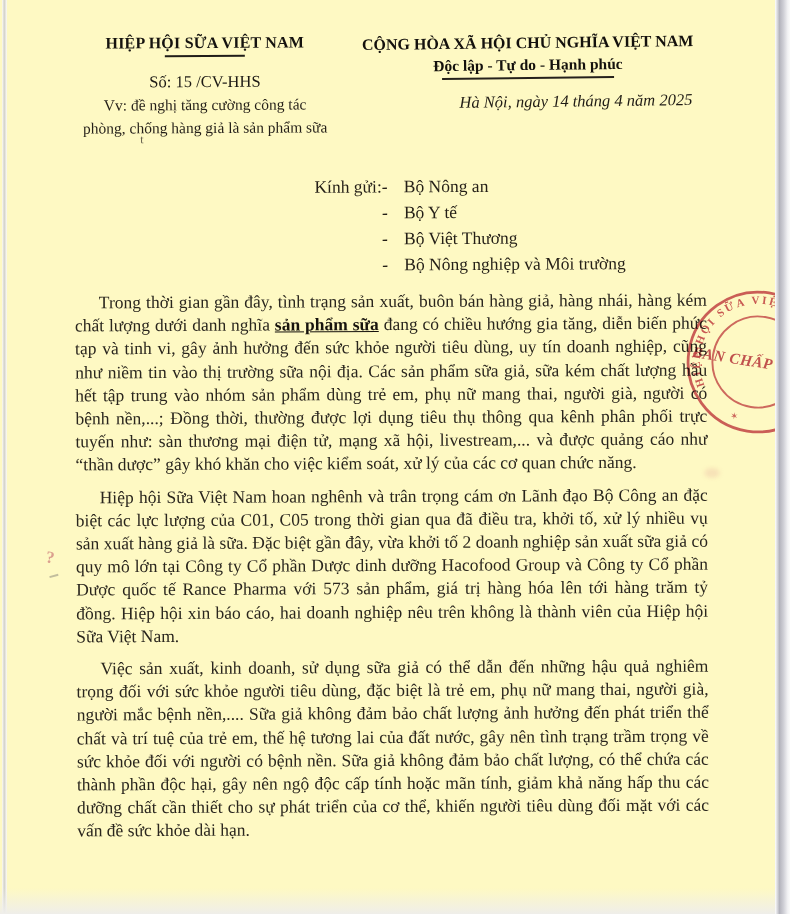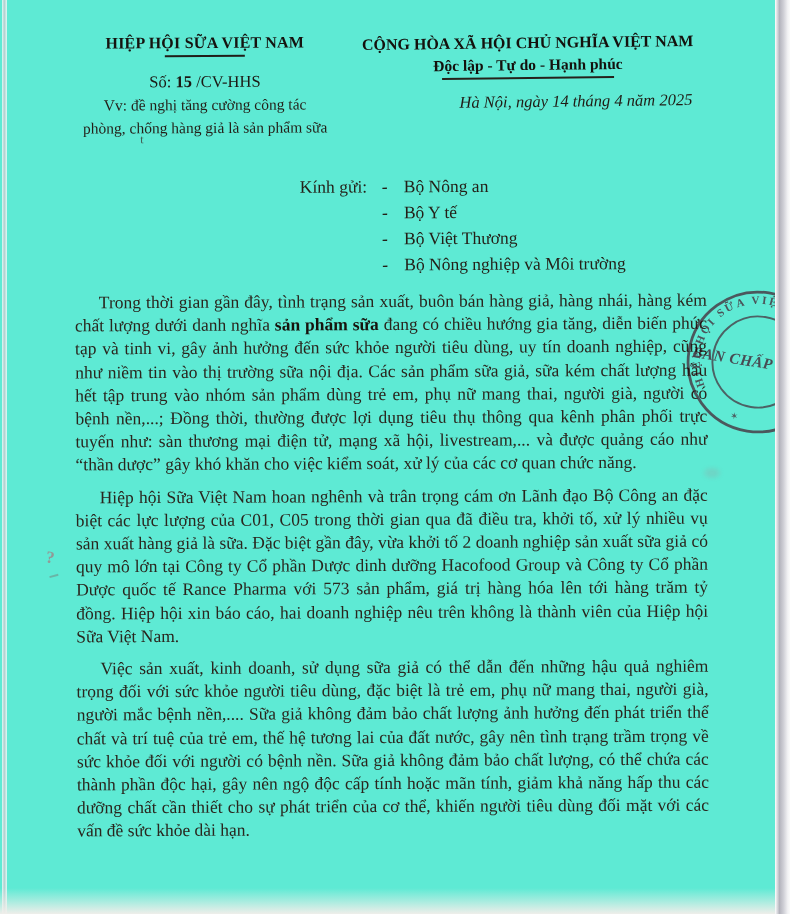--- a/index.html
+++ b/index.html
@@ -2,58 +2,58 @@
 <html><head>
 <meta charset="utf-8">
 <style>
   html,body{margin:0;padding:0;}
   body{
     width:790px;height:914px;position:relative;overflow:hidden;
     background:#ffffff;
     font-family:"Liberation Serif","DejaVu Serif",serif;
     color:#29261f;
   }
-  .page{position:absolute;inset:0;background:#5eead4;}
+  .page{position:absolute;inset:0;background:#fef9c3;}
   
   .edge-left{position:absolute;left:2px;top:0;width:5px;height:100%;
     background:linear-gradient(to right,#ffffff,#c7c7cd 45%,#ffffff);opacity:.8;}
   .edge-right{position:absolute;left:775px;top:0;width:15px;height:100%;
     background:linear-gradient(to right,#ffffff 0%,#b4b4bd 30%,#cdcdd4 55%,#f2f2f4 85%,#fafafa 100%);}
   .bottom-shade{position:absolute;left:0;bottom:0;width:776px;height:26px;
     background:linear-gradient(to bottom,rgba(240,239,236,0),#efeeea);}
   
   .org-block{position:absolute;left:64px;top:34px;width:282px;text-align:center;
     transform:rotate(-0.3deg);}
   .org-name{font-weight:bold;font-size:16px;letter-spacing:.2px;color:#15130f;white-space:nowrap;}
   .org-underline{width:80px;height:2px;background:#201d18;margin:3px auto 0 auto;}
   .doc-number{margin-top:15px;font-size:16.5px;color:#1c1914;white-space:nowrap;}
-  .doc-number b{font-weight:bold;}
+  .doc-number b{font-weight:normal;}
   .subject{font-size:15.5px;line-height:21px;color:#241f18;margin-top:2px;}
   .stray-mark{position:absolute;left:76px;top:98px;font-size:12px;color:#3a342c;opacity:.8;}
   .national-block{position:absolute;left:352px;top:34px;width:352px;text-align:center;
     transform:rotate(-0.7deg);}
   .national-title{font-weight:bold;font-size:16px;color:#14110d;white-space:nowrap;}
   .motto{font-weight:bold;font-size:15.5px;color:#14110d;margin-top:4px;}
   .motto-underline{width:172px;height:2px;background:#25211b;margin:3px auto 0 auto;}
   .date-line{font-style:italic;font-size:16.5px;color:#201c15;margin-top:13px;
     text-align:right;padding-right:12px;white-space:nowrap;}
   
   .kinhgui{position:absolute;left:300px;top:176px;font-size:17.5px;color:#241f17;
     transform:rotate(-0.3deg);}
   .kg-row{display:flex;align-items:baseline;height:26px;}
-  .kg-label{display:inline-block;width:82px;white-space:nowrap;}
+  .kg-label{display:inline-block;width:82px;white-space:nowrap;text-align:right;}
   .kg-dash{display:inline-block;width:22px;text-align:left;font-weight:bold;}
   .kg-item{white-space:nowrap;}
   
   .body-text{position:absolute;left:76px;top:290px;width:632px;
     font-size:17.5px;line-height:23.2px;text-align:justify;color:#2a261e;
     transform:rotate(-0.25deg);}
   .body-text p{margin:0;text-indent:24px;}
   .body-text p + p{margin-top:9px;}
-  .bold-inline{font-weight:bold;color:#17130d;}
+  .bold-inline{font-weight:bold;color:#17130d;text-decoration:underline;}
   
   .margin-squiggle{position:absolute;left:46px;top:548px;font-size:17px;
     color:rgba(190,85,98,.55);transform:rotate(8deg);font-weight:bold;}
   .margin-tick{position:absolute;left:49px;top:572px;width:9px;height:3px;
     border-bottom:2px solid rgba(120,115,110,.45);transform:rotate(-15deg);}
   
   .stamp-clip{position:absolute;left:0;top:0;width:776px;height:914px;
     overflow:hidden;pointer-events:none;}
   .stamp{position:absolute;left:668px;top:272px;mix-blend-mode:multiply;opacity:.95;}
   .stamp-smudge{position:absolute;left:704px;top:468px;width:16px;height:10px;

